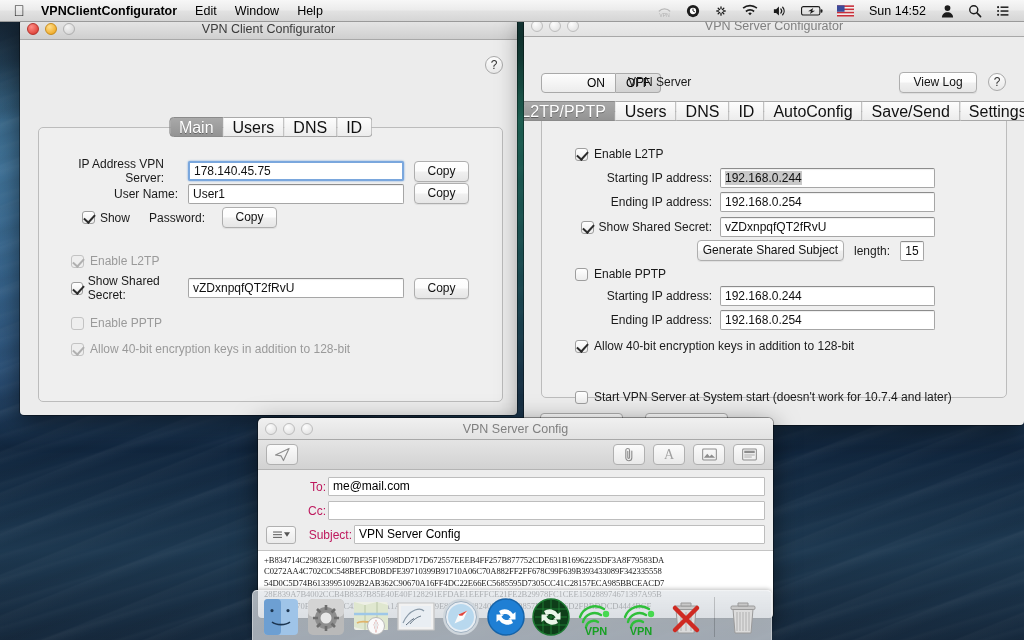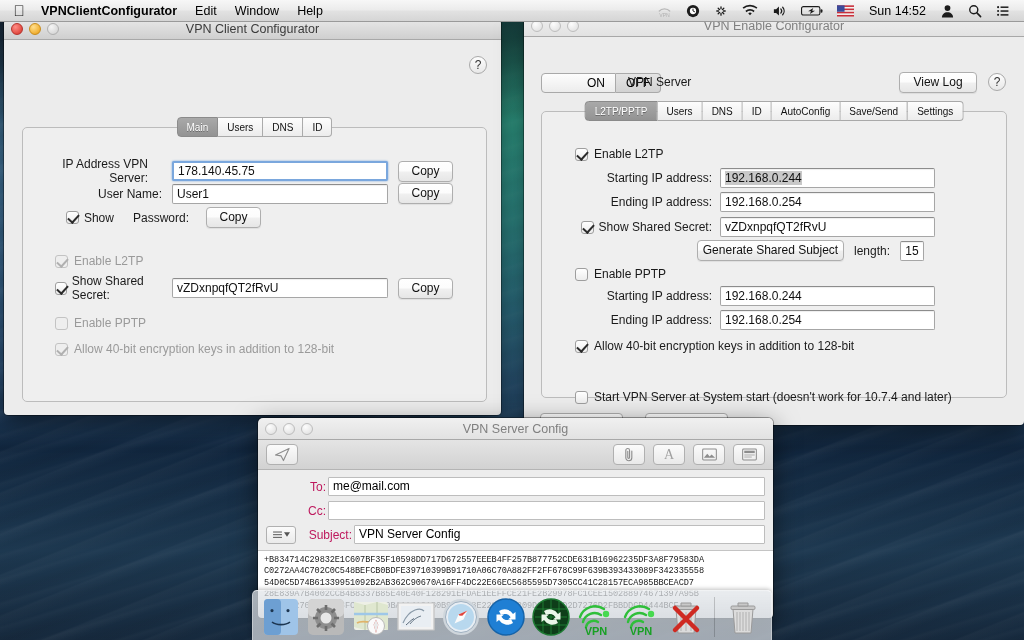--- a/index.html
+++ b/index.html
@@ -108,21 +108,21 @@
   .cb.dim.on::after { border-color:#b0b0b0; }
   .help-btn { width:18px; height:18px; border-radius:50%;
     background:linear-gradient(to bottom,#fdfdfd,#e8e8e8);
     border:1px solid #a9a9a9; text-align:center; line-height:16px;
     font-size:12px; color:#333; }
 
   
   .tabwrap { position:relative; }
   .tabbar { display:flex; position:absolute; top:0; left:50%;
             transform:translateX(-50%); z-index:3; }
-  .tab { height:20px; line-height:19px; padding:0 9px; font-size:10px;
+  .tab { height:20px; line-height:19px; padding:0 9px; font-size:16px;
     background:linear-gradient(to bottom,#fdfdfd,#ececec);
     border:1px solid #a9a9a9; border-left-width:0; color:#111; }
   .tab:first-child { border-left-width:1px; border-radius:4px 0 0 4px; }
   .tab:last-child  { border-radius:0 4px 4px 0; }
   .tab.active { background:linear-gradient(to bottom,#a9a9a9,#939393);
                 color:#fff; text-shadow:0 1px 0 rgba(0,0,0,.35); border-color:#8a8a8a;}
   .tabbox { position:absolute; left:0; right:0; top:10px; bottom:0;
     border:1px solid #bcbcbc; border-radius:5px; background:rgba(255,255,255,.18); }
 
   .onoff { display:flex; }
@@ -138,21 +138,21 @@
     border-bottom:1px solid #b4b4b4; display:flex; align-items:center; padding:0 8px; }
   .tb-btn { width:32px; height:21px; border-radius:4px;
     background:linear-gradient(to bottom,#fbfbfb,#e9e9e9);
     border:1px solid #b0b0b0; display:flex; align-items:center;
     justify-content:center; color:#8d8d8d; }
   .mail-headers { background:#ededed; border-bottom:1px solid #c4c4c4; padding:7px 8px 6px; }
   .mh-row { display:flex; align-items:center; margin-bottom:5px; }
   .mh-lbl { width:62px; text-align:right; font-size:12px; padding-right:2px; color:#be185d;}
   .mh-field { flex:1; background:#fff; border:1px solid #bdbdbd; height:19px;
     line-height:17px; font-size:12px; padding:0 4px; border-radius:1px;}
-  .hexbody { background:#fff; font-family:Liberation Mono, monospace;
+  .hexbody { background:#fff; font-family:Liberation Serif, serif;
     font-size:8.6px; line-height:11.4px; padding:4px 6px 0; color:#1a1a1a;
     letter-spacing:-0.1px; word-break:break-all; overflow:hidden; }
 
   
   #dock { position:absolute; left:0; bottom:0; width:1024px; height:52px; z-index:40;
     display:flex; align-items:flex-end; justify-content:center; }
   .dock-tray { position:relative; display:flex; align-items:flex-end; gap:5px;
     padding:4px 8px 3px; height:50px;
     background:linear-gradient(to bottom, rgba(225,229,233,.72), rgba(196,202,209,.80));
     border-top:1px solid rgba(255,255,255,.7);
@@ -259,21 +259,21 @@
             <circle cx="2.4" cy="12.4" r="1.2"></circle>
             <rect x="5.2" y="2.8" width="9" height="1.7"></rect>
             <rect x="5.2" y="7.2" width="9" height="1.7"></rect>
             <rect x="5.2" y="11.6" width="9" height="1.7"></rect>
           </g>
         </svg>
     </span>
   </div>
 </div>
 
-<div class="window" id="client-window" style="left:4px; top:18px; width:497px; height:397px;">
+<div class="window" id="client-window" style="left:20px; top:18px; width:497px; height:397px;">
   <div class="titlebar">
     <div class="lights">
       <div class="light l-red"></div>
       <div class="light l-yel"></div>
       <div class="light l-grn"></div>
     </div>
     <div class="title">VPN Client Configurator</div>
   </div>
 
   <div class="winbody" style="height:375px; position:relative;">
@@ -337,21 +337,21 @@
   </div>
 </div>
 
 <div class="window" id="server-window" style="left:524px; top:15px; width:500px; height:410px;">
   <div class="titlebar inactive">
     <div class="lights">
       <div class="light l-off"></div>
       <div class="light l-off"></div>
       <div class="light l-off"></div>
     </div>
-    <div class="title">VPN Enable Configurator</div>
+    <div class="title">VPN Server Configurator</div>
   </div>
 
   <div class="winbody" style="height:388px; position:relative;">
 
     <div class="onoff" style="position:absolute; left:17px; top:36px;">
       <div class="seg">ON</div>
       <div class="seg">OFF</div>
     </div>
     <div class="lbl" style="position:absolute; left:104px; top:38px;">VPN Server</div>
     <div class="btn" style="position:absolute; right:47px; top:35px; width:78px;">View Log</div>

